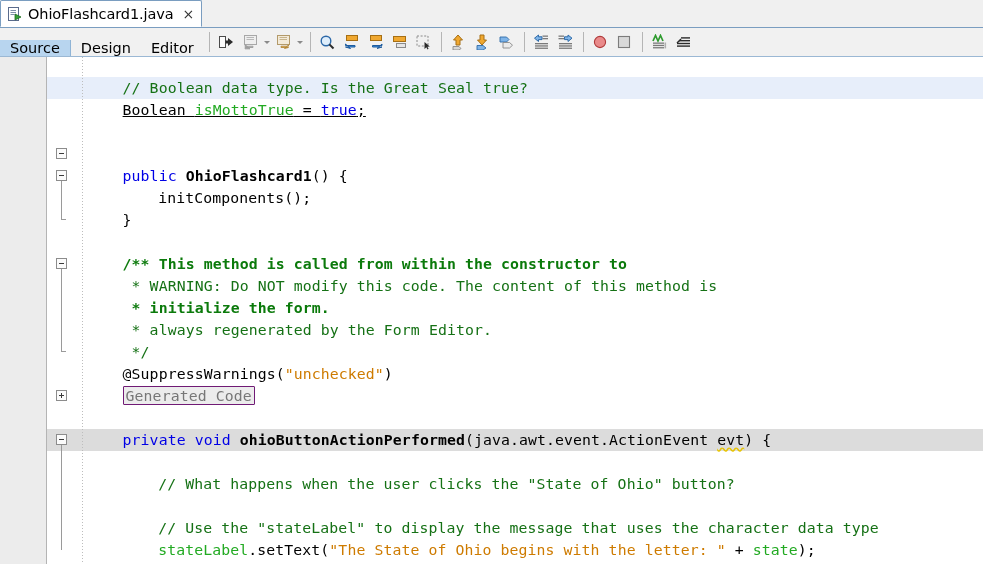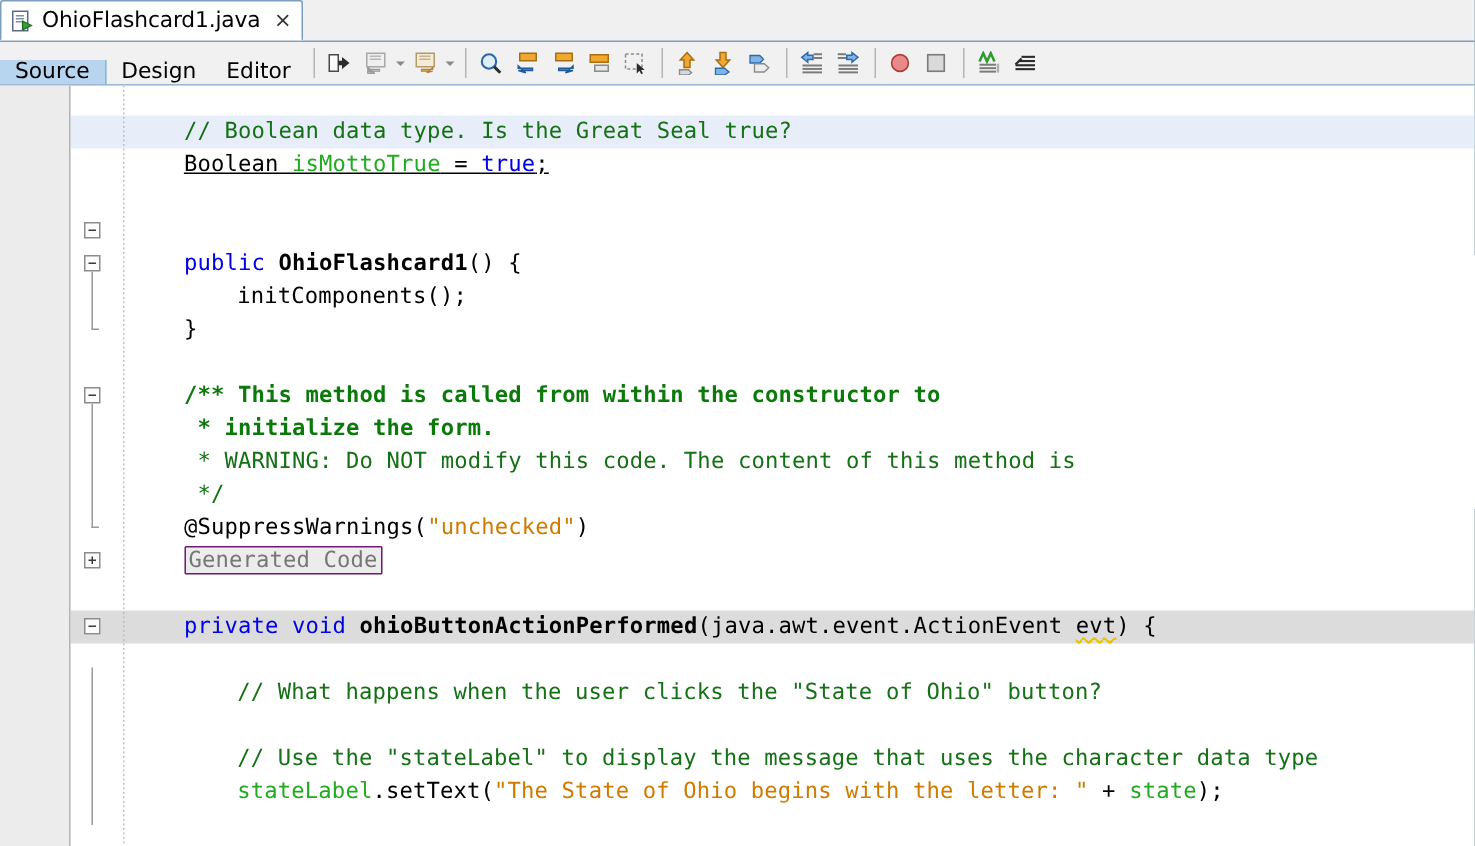--- a/index.html
+++ b/index.html
@@ -8,21 +8,21 @@
   }
   body {
     width: 983px; height: 564px;
     overflow: hidden;
     font-family: "DejaVu Sans", sans-serif;
     -webkit-font-smoothing: antialiased;
   }
   #app {
     width: 983px; height: 564px;
     position: relative;
-    background: #0c4a6e;
+    background: #bef264;
     display: flex;
     flex-direction: column;
   }
 
   
   .tabbar {
     height: 27px;
     background: #f0f0f0;
     position: relative;
     flex: 0 0 auto;
@@ -450,22 +450,23 @@
     <div class="lines" id="code-lines">
         <div class="line cur"><div class="hl"></div><span class="lnum">24</span><span class="code" style="padding-left: 35.6px;"><span class="cm">// Boolean data type. Is the Great Seal true?</span></span></div>
         <div class="line"><div class="hl"></div><span class="lnum">25</span><span class="code" style="padding-left: 35.6px; text-decoration: underline;"><span class="id">Boolean </span><span class="fld">isMottoTrue</span><span class="id"> = </span><span class="kw">true</span><span class="id">;</span></span></div>
         <div class="line"><div class="hl"></div><span class="lnum">26</span><span class="code" style="padding-left: 0px;"></span></div>
         <div class="line"><div class="hl"></div><span class="lnum">27</span><div class="foldbox"></div></div>
         <div class="line"><div class="hl"></div><span class="lnum">28</span><div class="foldbox"></div><span class="code" style="padding-left: 35.6px;"><span class="kw">public </span><span class="bold">OhioFlashcard1</span><span class="id">() {</span></span></div>
         <div class="line"><div class="hl"></div><span class="lnum">29</span><span class="code" style="padding-left: 71.2px;"><span class="id">initComponents();</span></span></div>
         <div class="line"><div class="hl"></div><span class="lnum">30</span><span class="code" style="padding-left: 35.6px;"><span class="id">}</span></span></div>
         <div class="line"><div class="hl"></div><span class="lnum">31</span><span class="code" style="padding-left: 0px;"></span></div>
         <div class="line"><div class="hl"></div><span class="lnum">32</span><div class="foldbox"></div><span class="code" style="padding-left: 35.6px;"><span class="cmb">/** This method is called from within the constructor to</span></span></div>
+        <div class="line"><div class="hl"></div><span class="lnum">34</span><span class="code" style="padding-left: 35.6px;"><span class="cm"> * WARNING: Do NOT modify this code. The content of this method is</span></span></div>
         <div class="line"><div class="hl"></div><span class="lnum">33</span><span class="code" style="padding-left: 35.6px;"><span class="cmb"> * initialize the form.</span></span></div>
-        <div class="line"><div class="hl"></div><span class="lnum">34</span><span class="code" style="padding-left: 35.6px;"><span class="cm"> * WARNING: Do NOT modify this code. The content of this method is</span></span></div>
+        <div class="line"><div class="hl"></div><span class="lnum">35</span><span class="code" style="padding-left: 35.6px;"><span class="cm"> * always regenerated by the Form Editor.</span></span></div>
         <div class="line"><div class="hl"></div><span class="lnum">36</span><span class="code" style="padding-left: 35.6px;"><span class="cm"> */</span></span></div>
         <div class="line"><div class="hl"></div><span class="lnum">37</span><span class="code" style="padding-left: 35.6px;"><span class="id">@SuppressWarnings(</span><span class="str">"unchecked"</span><span class="id">)</span></span></div>
         <div class="line"><div class="hl"></div><span class="lnum">38</span><div class="foldbox plus"></div><span class="code" style="padding-left: 35.6px;"><span class="folded">Generated Code</span></span></div>
         <div class="line"><div class="hl"></div><span class="lnum">214</span><span class="code" style="padding-left: 0px;"></span></div>
         <div class="line sel"><div class="hl"></div><span class="bulb"><svg width="16" height="16" viewBox="0 0 16 16">
               <ellipse cx="7.2" cy="6" rx="4.2" ry="4.4" fill="#f5cf3d" stroke="#a8821a" stroke-width="1"></ellipse>
               <rect x="5.2" y="9.8" width="4" height="2.6" fill="#d9d9d9" stroke="#8a8a8a" stroke-width="0.8"></rect>
               <path d="M9.5 9.5 L14 9.5 L14 14 L9.5 14 Z" fill="#f0c040" stroke="#9a7512" stroke-width="0.8"></path>
               <path d="M11.7 10.3 L13.4 13.4 L10 13.4 Z" fill="#fff8d0" stroke="#6b5200" stroke-width="0.6"></path>
             </svg></span><div class="foldbox"></div><span class="code" style="padding-left: 35.6px;"><span class="kw">private </span><span class="kw">void </span><span class="bold">ohioButtonActionPerformed</span><span class="id">(java.awt.event.ActionEvent </span><span class="id warnu">evt</span><span class="id">) {</span></span></div>

